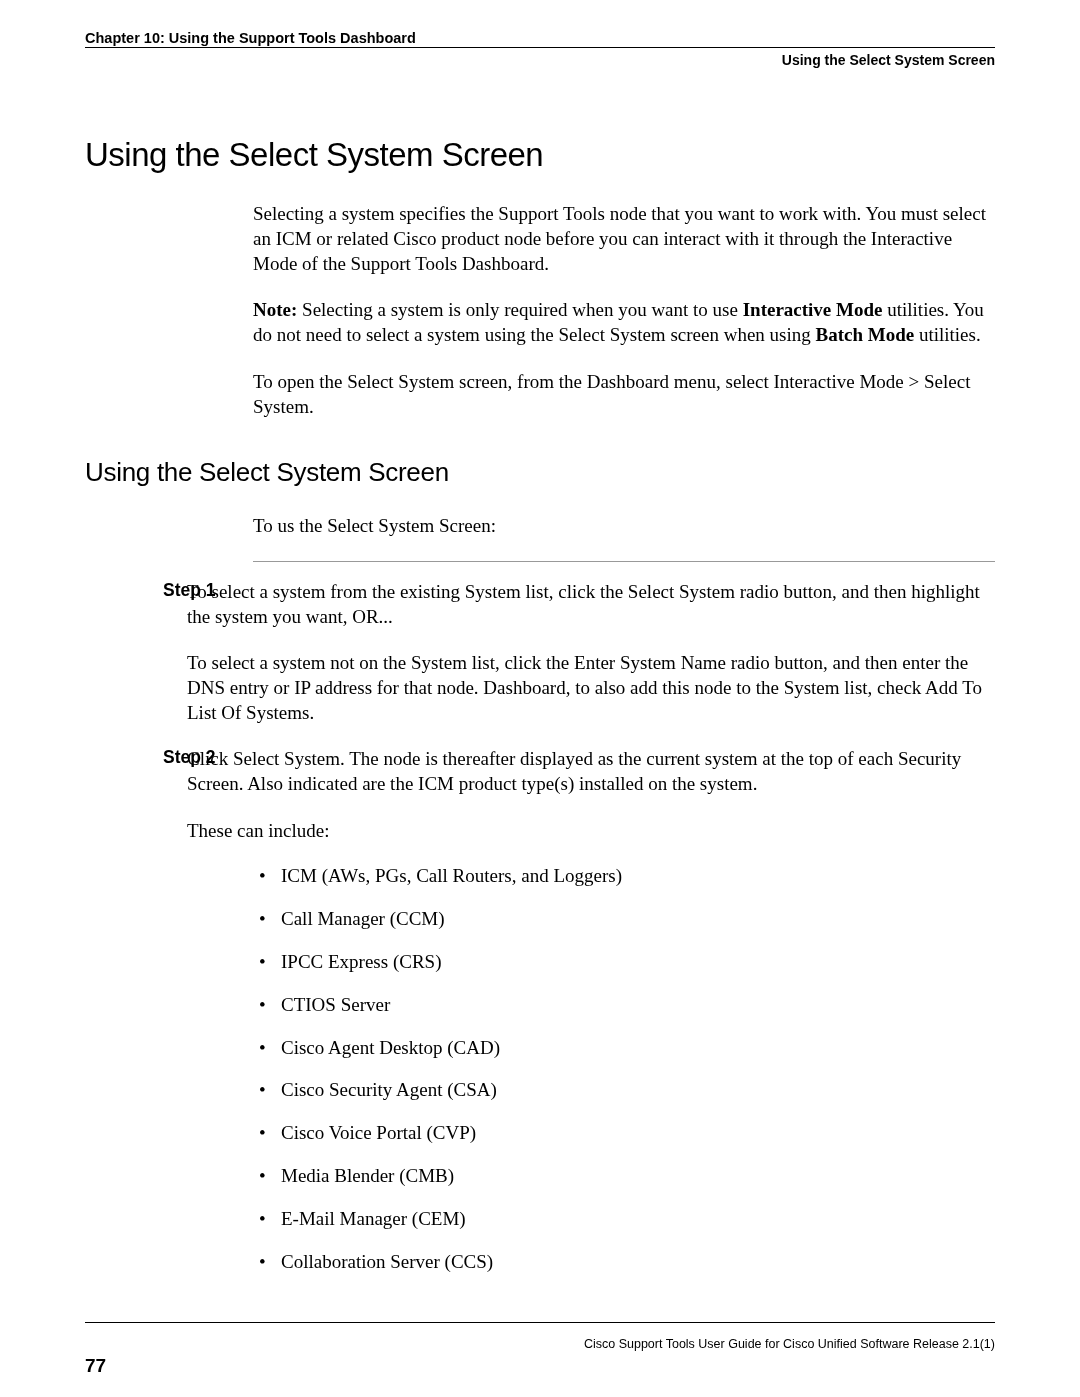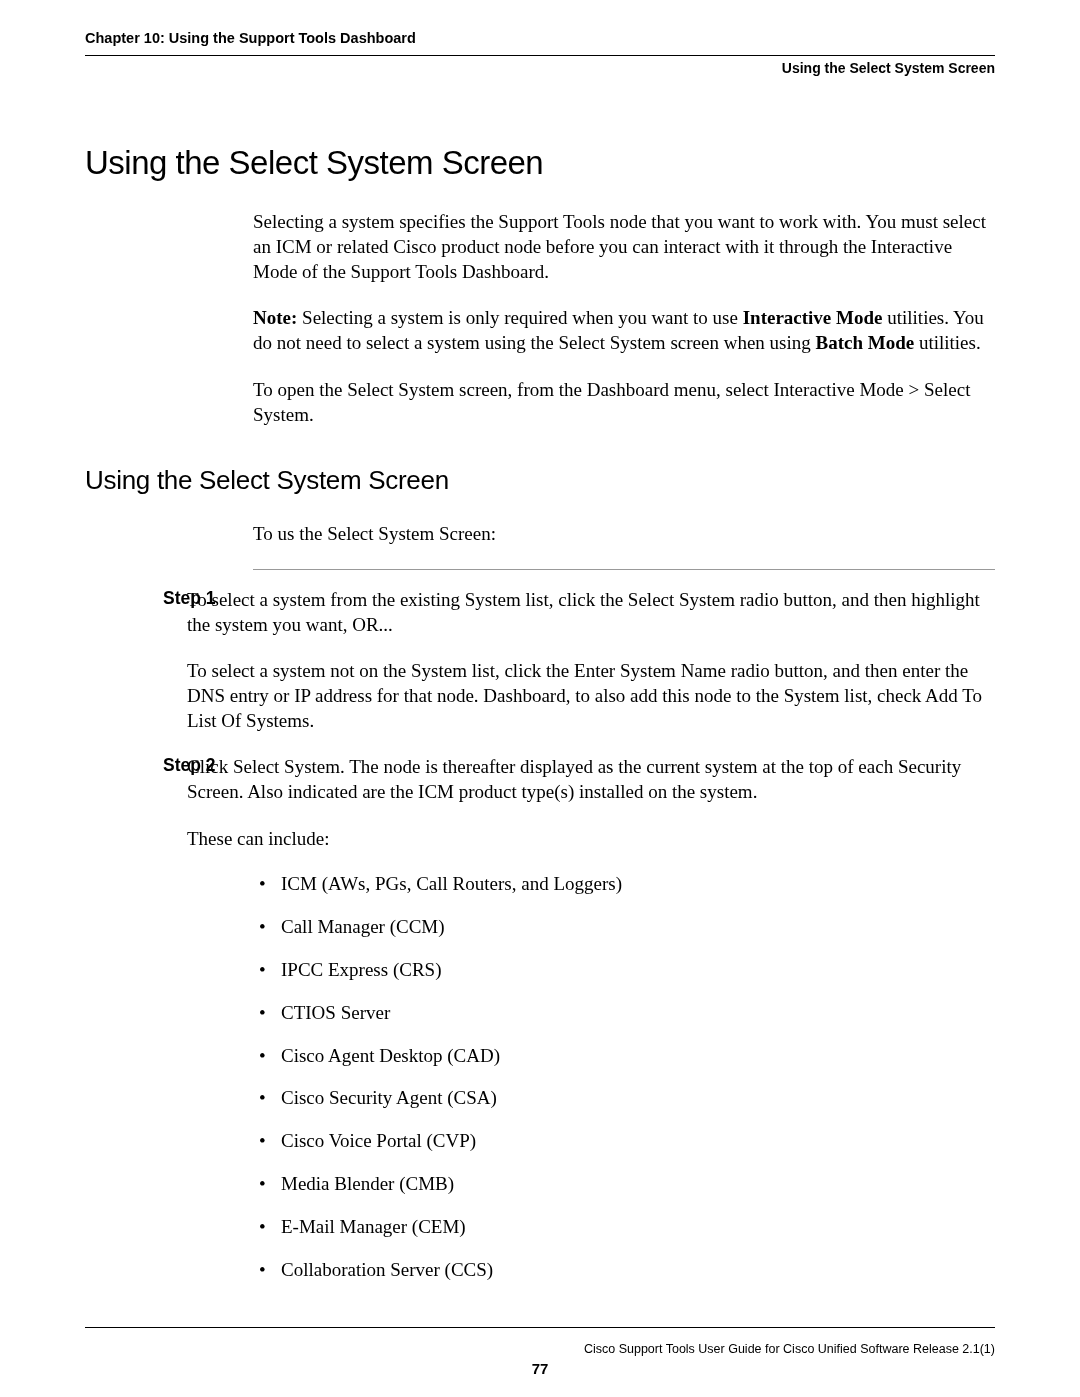--- a/index.html
+++ b/index.html
@@ -8,21 +8,21 @@
       height: 1397px;
       background: #fff;
       font-family: 'Times New Roman', Times, serif;
       font-size: 19px;
       color: #000;
       padding: 30px 85px 20px 85px;
       position: relative;
     }
     .header {
       border-bottom: 1.5px solid #000;
-      padding-bottom: 8px;
+      padding-bottom: 0px;
       margin-bottom: 4px;
     }
     .chapter-line {
       font-family: Arial, Helvetica, sans-serif;
       font-size: 14.5px;
       font-weight: bold;
       line-height: 1.2;
     }
     .section-line {
       font-family: Arial, Helvetica, sans-serif;
@@ -100,22 +100,22 @@
     }
     .doc-title {
       font-family: Arial, Helvetica, sans-serif;
       font-size: 12.5px;
       text-align: right;
       margin-top: 14px;
     }
     .page-num {
       font-family: Arial, Helvetica, sans-serif;
       font-weight: bold;
-      font-size: 15px;
-      text-align: center;
+      font-size: 19px;
+      text-align: left;
       margin-top: 4px;
     }
     b { font-weight: bold; }
   </style>
 </head>
 <body>
 
 <div class="header">
   <div class="chapter-line">Chapter 10: Using the Support Tools Dashboard</div>
 </div>

